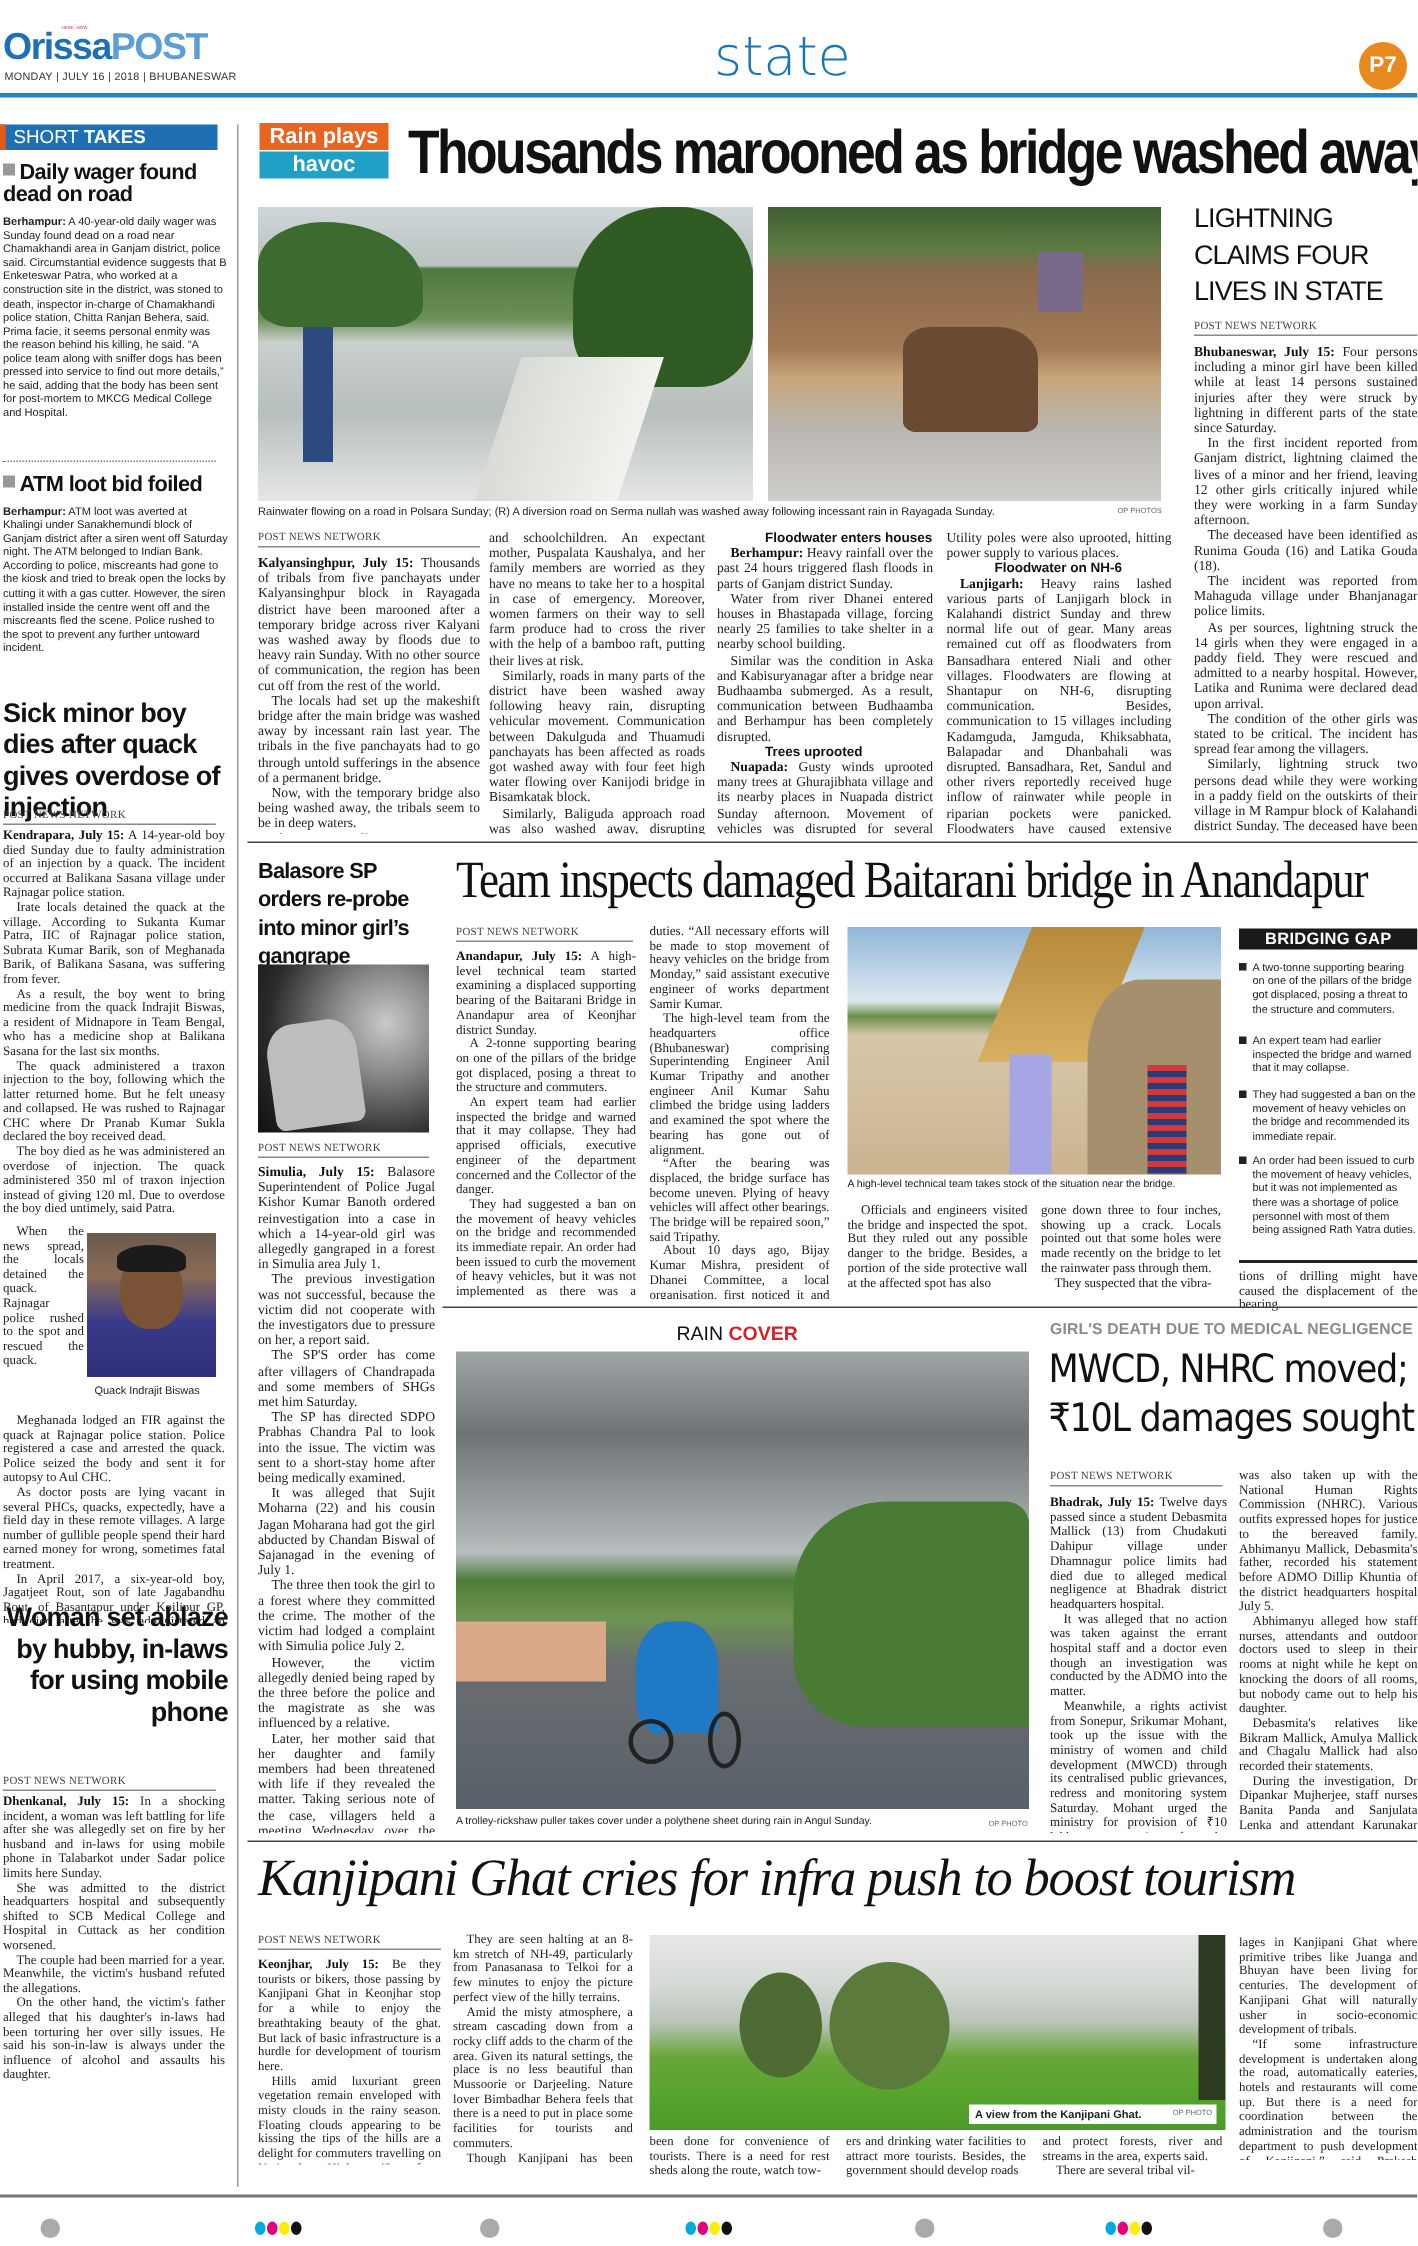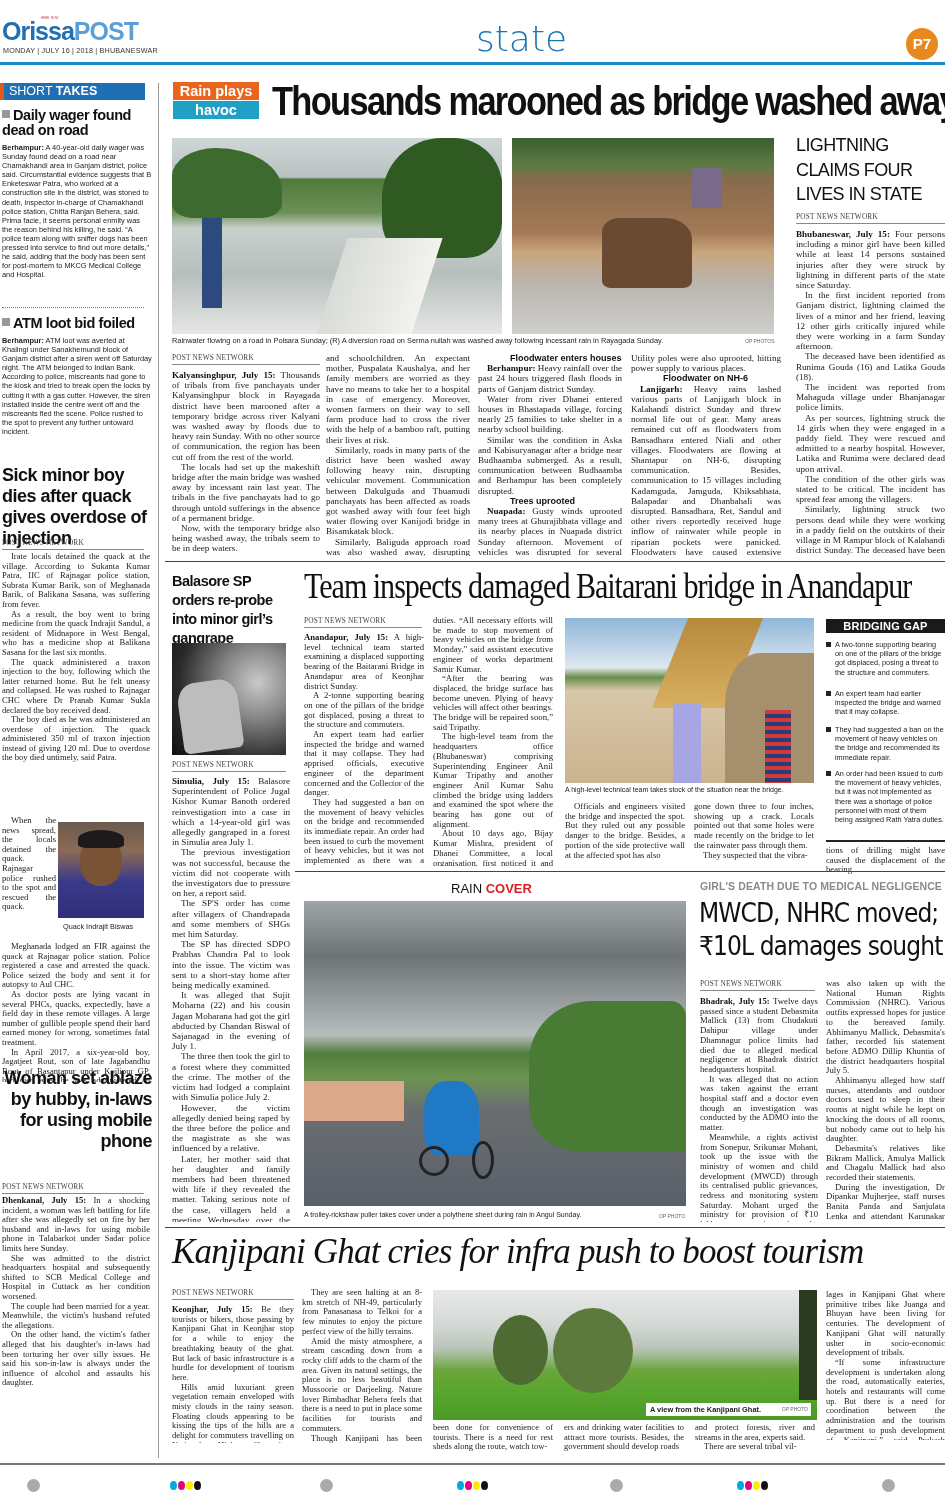--- a/index.html
+++ b/index.html
@@ -77,22 +77,23 @@
 </div>
 <div class="abs st-dots" style="left:2px; top:307px; width:142px;"></div>
 <div class="abs" style="left:2px; top:316px; width:150px;">
   <div class="st-head"><span class="st-sq"></span><span>ATM loot bid foiled</span></div>
   <div class="sans-body" style="margin-top:5px; font-size:7.4px; line-height:9.1px;"><b>Berhampur:</b> <span>ATM loot was averted at Khalingi under Sanakhemundi block of Ganjam district after a siren went off Saturday night. The ATM belonged to Indian Bank. According to police, miscreants had gone to the kiosk and tried to break open the locks by cutting it with a gas cutter. However, the siren installed inside the centre went off and the miscreants fled the scene. Police rushed to the spot to prevent any further untoward incident.</span></div>
 </div>
 
 <div class="abs head-cond" style="left:2px; top:465px; width:150px; font-size:18px; line-height:21px;">Sick minor boy dies after quack gives overdose of injection</div>
 <div class="abs byline" style="left:2px; top:538px; width:142px;">POST NEWS NETWORK</div>
 <div class="abs serif-body" style="left:2px; top:552px; width:148px; height:262px; overflow:hidden; font-size:8.6px; line-height:9.6px;">
+  <p class="first"><b>Kendrapara, July 15:</b> <span>A 14-year-old boy died Sunday due to faulty administration of an injection by a quack. The incident occurred at Balikana Sasana village under Rajnagar police station.</span></p>
   <p>Irate locals detained the quack at the village. According to Sukanta Kumar Patra, IIC of Rajnagar police station, Subrata Kumar Barik, son of Meghanada Barik, of Balikana Sasana, was suffering from fever.</p>
-  <p>As a result, the boy went to bring medicine from the quack Indrajit Sandul, a resident of Midnapore in West Bengal, who has a medicine shop at Balikana Sasana for the last six months.</p>
+  <p>As a result, the boy went to bring medicine from the quack Indrajit Biswas, a resident of Midnapore in Team Bengal, who has a medicine shop at Balikana Sasana for the last six months.</p>
   <p>The quack administered a traxon injection to the boy, following which the latter returned home. But he felt uneasy and collapsed. He was rushed to Rajnagar CHC where Dr Pranab Kumar Sukla declared the boy received dead.</p>
   <p>The boy died as he was administered an overdose of injection. The quack administered 350 ml of traxon injection instead of giving 120 ml. Due to overdose the boy died untimely, said Patra.</p>
 </div>
 <div class="abs serif-body" style="left:2px; top:816px; width:54px; height:125px; overflow:hidden; font-size:8.6px; line-height:9.6px;">
   <p>When the news spread, the locals detained the quack. Rajnagar police rushed to the spot and rescued the quack.</p>
 </div>
 <div class="photo" style="left:58px; top:822px; width:86px; height:96px; background: linear-gradient(180deg,#6a5a4e 0%,#8a6b55 30%,#3a3a8a 62%,#2e2e7a 100%);">
   <div style="position:absolute; left:22px; top:14px; width:42px; height:50px; border-radius:45%; background:#7a5236;"></div>
   <div style="position:absolute; left:20px; top:8px; width:46px; height:18px; border-radius:50% 50% 20% 20%; background:#1c1a1a;"></div>
 </div>
@@ -190,22 +191,22 @@
 <div class="abs" style="left:304px; top:567px; font-family:'Liberation Serif', serif; font-size:35px; letter-spacing:-1.2px; color:#111; white-space:nowrap; transform:scaleX(0.86); transform-origin:left top;">Team inspects damaged Baitarani bridge in Anandapur</div>
 <div class="abs byline" style="left:304px; top:616px; width:118px;">POST NEWS NETWORK</div>
 <div class="abs serif-body" style="left:304px; top:633px; width:120px; height:232px; overflow:hidden; font-size:8.7px; line-height:9.7px;">
   <p class="first"><b>Anandapur, July 15:</b> <span>A high-level technical team started examining a displaced supporting bearing of the Baitarani Bridge in Anandapur area of Keonjhar district Sunday.</span></p>
   <p>A 2-tonne supporting bearing on one of the pillars of the bridge got displaced, posing a threat to the structure and commuters.</p>
   <p>An expert team had earlier inspected the bridge and warned that it may collapse. They had apprised officials, executive engineer of the department concerned and the Collector of the danger.</p>
   <p>They had suggested a ban on the movement of heavy vehicles on the bridge and recommended its immediate repair. An order had been issued to curb the movement of heavy vehicles, but it was not implemented as there was a shortage of police personnel with most of them being assigned Rath Yatra</p>
 </div>
 <div class="abs serif-body" style="left:433px; top:616px; width:120px; height:250px; overflow:hidden; font-size:8.7px; line-height:9.7px;">
   <p class="first">duties. “All necessary efforts will be made to stop movement of heavy vehicles on the bridge from Monday,” said assistant executive engineer of works department Samir Kumar.</p>
+  <p>The high-level team from the headquarters office (Bhubaneswar) comprising Superintending Engineer Anil Kumar Tripathy and another engineer Anil Kumar Sahu climbed the bridge using ladders and examined the spot where the bearing has gone out of alignment.</p>
   <p>“After the bearing was displaced, the bridge surface has become uneven. Plying of heavy vehicles will affect other bearings. The bridge will be repaired soon,” said Tripathy.</p>
-  <p>The high-level team from the headquarters office (Bhubaneswar) comprising Superintending Engineer Anil Kumar Tripathy and another engineer Anil Kumar Sahu climbed the bridge using ladders and examined the spot where the bearing has gone out of alignment.</p>
   <p>About 10 days ago, Bijay Kumar Mishra, president of Dhanei Committee, a local organisation, first noticed it and immediately informed the authorities.</p>
 </div>
 <div class="photo" style="left:565px; top:618px; width:249px; height:165px; background: linear-gradient(180deg,#8fb6d8 0%,#c9dbea 22%,#dfe8ee 30%,#6a8e4a 36%,#d7c7a8 44%,#cbb38f 100%);">
   <div style="position:absolute; left:105px; top:0; width:75px; height:90px; background:linear-gradient(180deg,#b7893b,#d8b062); transform:skewX(-22deg);"></div>
   <div style="position:absolute; left:160px; top:35px; width:89px; height:130px; background:#a68f6c; border-radius:40% 0 0 0;"></div>
   <div style="position:absolute; left:108px; top:85px; width:28px; height:80px; background:#a5a6e3;"></div>
   <div style="position:absolute; left:200px; top:92px; width:26px; height:73px; background:repeating-linear-gradient(180deg,#d13a3a 0 4px,#2a3b7a 4px 8px);"></div>
 </div>
 <div class="abs caption" style="left:565px; top:786px; font-size:7px;">A high-level technical team takes stock of the situation near the bridge.</div>
 <div class="abs serif-body" style="left:565px; top:802px; width:120px; height:64px; overflow:hidden; font-size:8.7px; line-height:9.7px;">

